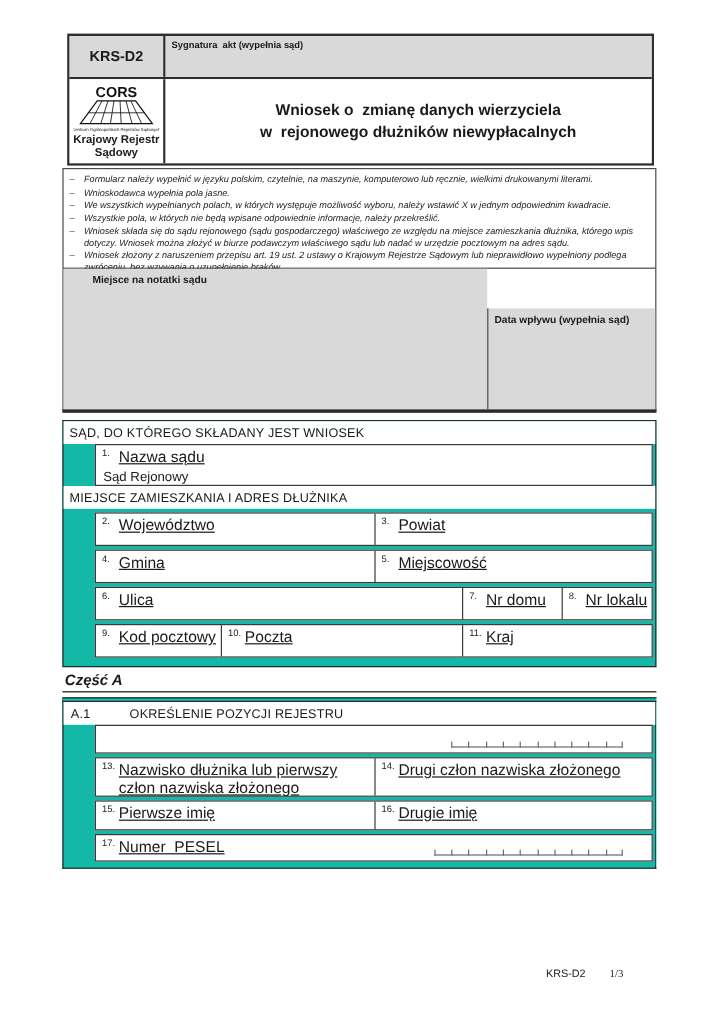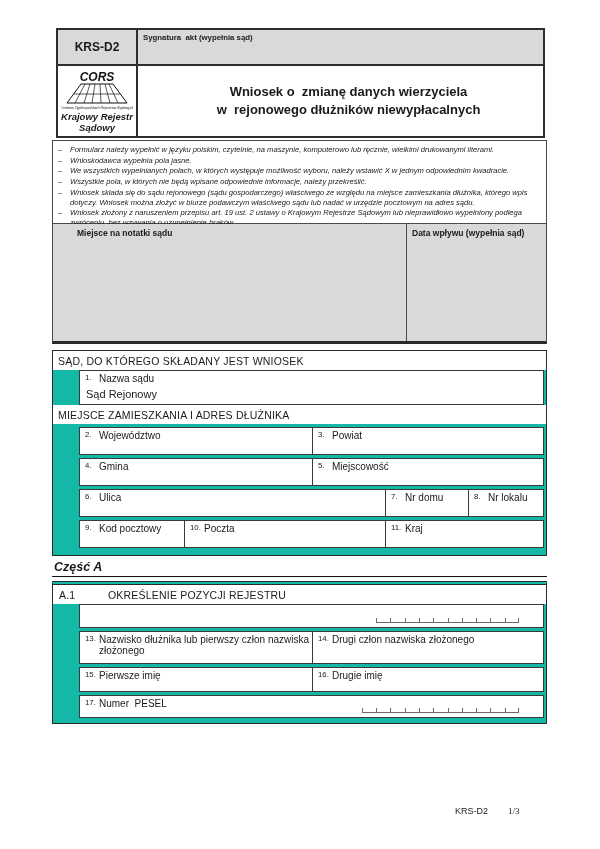--- a/index.html
+++ b/index.html
@@ -13,21 +13,21 @@
   .hdr { position:absolute; left:56px; top:28px; width:489px; border:2px solid #2e2e2e; }
   .hdr-row { display:flex; }
   .hdr-row.r1 { height:36px; border-bottom:2px solid #2e2e2e; }
   .hdr-row.r2 { height:70px; }
   .hdr-left { width:80px; flex-shrink:0; border-right:2px solid #2e2e2e; }
   .cell-code { background:#d9d9d9; display:flex; align-items:center; justify-content:center;
                font-weight:bold; font-size:12px; }
   .cell-sig { background:#d9d9d9; flex:1; font-weight:bold; font-size:7.8px;
               padding:3px 5px; white-space:pre; }
   .cell-logo { background:#fff; display:flex; flex-direction:column; align-items:center;
-               justify-content:center; padding-top:2px;font-style:italic; }
+               justify-content:center; padding-top:2px; }
   .logo-name { font-weight:bold; font-size:9.5px; line-height:1.15; text-align:center; }
   .cell-title { flex:1; display:flex; flex-direction:column; align-items:center;
                 justify-content:center; background:#fff;padding-left:16px; }
   .title-line { font-weight:bold; font-size:13px; line-height:1.4; white-space:pre; text-align:center; }
 
   
   .instructions { position:absolute; left:52px; top:140px; width:495px; height:84px;
                   border:1px solid #4a4a4a; padding:4px 6px 0 5px;
                   font-style:italic; font-size:7.6px; line-height:1.28; }
   .instr-item { display:flex; margin-bottom:1px; }
@@ -35,35 +35,35 @@
   .instr-text { flex:1; }
 
   
   .notes { position:absolute; left:52px; top:224px; width:495px; height:120px;
            border:1px solid #4a4a4a; border-top:none; border-bottom:3px solid #2a2a2a;
            display:flex;justify-content:flex-end; }
   .notes-left { flex:1; background:#d9d9d9; font-weight:bold; font-size:8.5px;
                 padding:4px 4px 0 24px; }
   .notes-right { width:140px; flex-shrink:0; background:#d9d9d9;
                  border-left:1px solid #4a4a4a; font-weight:bold; font-size:8.5px;
-                 padding:4px 4px 0 5px; }
+                 padding:4px 4px 0 5px;margin-top:33px; }
 
   
   .section { position:absolute; left:52px; width:495px; border:1.5px solid #2a2a2a;
              background:#14b8a6; }
   .sec-court { top:350px; padding-bottom:7px; }
   .band { background:#fff; font-size:10.5px; padding:4px 5px 3px 5px; letter-spacing:0.2px; }
   .band-a1 { display:flex; }
   .a1-id { width:50px; flex-shrink:0; padding-left:1px; }
 
   .fieldbox { background:#fff; border:1px solid #3a3a3a; margin-left:26px; width:465px;
               position:relative; }
   .labelrow { display:flex; padding-top:2px; }
   .fnum { font-size:7.8px; width:19px; flex-shrink:0; padding-left:5px; }
-  .flabel { font-size:10px; white-space:pre; }
+  .flabel { font-size:13px; white-space:pre;text-decoration:underline; }
   .fvalue { font-size:11px; padding:4px 0 2px 6px; }
 
   .frow { display:flex; margin:3px 0 0 26px; width:465px; background:#fff;
           border:1px solid #3a3a3a; }
   .fcell { position:relative; }
   .fcell + .fcell { border-left:1px solid #3a3a3a; }
   .fcell .flabel { white-space:normal; }
 
   
   .comb { position:absolute; right:24px; bottom:4px; display:flex; }

